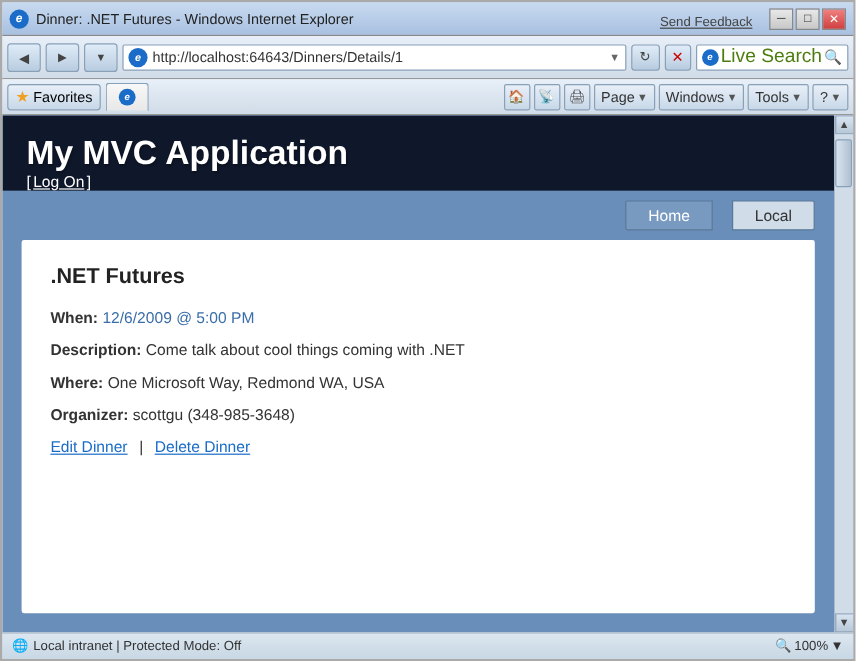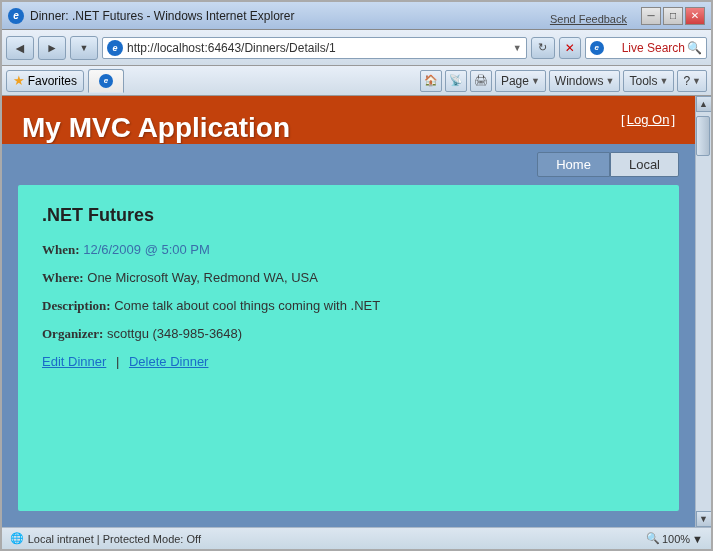--- a/index.html
+++ b/index.html
@@ -20,21 +20,21 @@
     .address-bar { background: linear-gradient(to bottom, #e8eff8, #d0dce8); height: 36px; display: flex; align-items: center; padding: 0 4px; gap: 4px; border-bottom: 1px solid #999; }
     .nav-btn { width: 28px; height: 24px; background: linear-gradient(to bottom, #e0ecf8, #b8cce0); border: 1px solid #88a0b8; border-radius: 3px; cursor: pointer; display: flex; align-items: center; justify-content: center; font-size: 12px; color: #444; }
     .nav-btn.back { font-size: 14px; }
     .refresh-btn { width: 24px; height: 22px; background: linear-gradient(to bottom, #e0ecf8, #b8cce0); border: 1px solid #88a0b8; border-radius: 3px; cursor: pointer; display: flex; align-items: center; justify-content: center; font-size: 11px; color: #444; }
     .stop-btn { width: 22px; height: 22px; background: linear-gradient(to bottom, #e0ecf8, #b8cce0); border: 1px solid #88a0b8; border-radius: 3px; cursor: pointer; display: flex; align-items: center; justify-content: center; font-size: 12px; color: #cc0000; }
     .address-input-wrap { flex: 1; display: flex; align-items: center; background: white; border: 1px solid #88a0b8; border-radius: 2px; height: 22px; padding: 0 4px; gap: 4px; }
     .ie-icon { width: 16px; height: 16px; background: #1a6cc8; border-radius: 50%; display: flex; align-items: center; justify-content: center; font-size: 9px; color: white; font-style: italic; font-weight: bold; flex-shrink: 0; }
     .address-text { font-size: 12px; color: #333; flex: 1; }
     .address-dropdown { font-size: 9px; color: #666; cursor: pointer; }
     .live-search-wrap { display: flex; align-items: center; background: white; border: 1px solid #88a0b8; height: 22px; border-radius: 2px; padding: 0 4px; gap: 2px; }
-    .live-search-text { font-size: 12px; color: #b91c1c; margin-left: 16px; }
+    .live-search-text { font-size: 16px; color: #4d7c0f; }
     .search-magnifier { font-size: 12px; color: #666; }
 
     
     .toolbar { background: linear-gradient(to bottom, #e8eff8, #d0dce8); height: 30px; display: flex; align-items: center; padding: 0 4px; gap: 4px; border-bottom: 1px solid #999; }
     .fav-btn { display: flex; align-items: center; gap: 3px; padding: 2px 6px; background: linear-gradient(to bottom, #e8eff8, #c8d8e8); border: 1px solid #88a0b8; border-radius: 3px; font-size: 12px; cursor: pointer; height: 22px; }
     .fav-star { color: #f0a020; font-size: 13px; }
     .tab-bar { display: flex; align-items: flex-end; flex: 1; gap: 2px; }
     .tab { background: linear-gradient(to bottom, #e0ecf8, #c8dce8); border: 1px solid #88a0b8; border-radius: 3px 3px 0 0; padding: 2px 10px; font-size: 12px; color: #333; cursor: pointer; height: 24px; display: flex; align-items: center; gap: 4px; }
     .tab.active { background: linear-gradient(to bottom, #f8f8f8, #e8e8e8); border-bottom: 1px solid #dce6f0; }
     .tab-ie-icon { width: 14px; height: 14px; background: #1a6cc8; border-radius: 50%; display: flex; align-items: center; justify-content: center; font-size: 8px; color: white; font-style: italic; font-weight: bold; }
@@ -46,33 +46,33 @@
     
     .content-area { flex: 1; display: flex; overflow: hidden; }
     .scrollbar-v { width: 16px; background: #e0e8f0; border-left: 1px solid #aab8c8; display: flex; flex-direction: column; align-items: center; }
     .scroll-btn { width: 16px; height: 16px; background: linear-gradient(to bottom, #d8e4f0, #b8c8d8); border: 1px solid #88a0b8; display: flex; align-items: center; justify-content: center; font-size: 9px; color: #444; cursor: pointer; flex-shrink: 0; }
     .scroll-track { flex: 1; width: 100%; background: #d0dce8; position: relative; }
     .scroll-thumb { width: 14px; height: 40px; background: linear-gradient(to right, #d8e4f0, #b0c0d0); border: 1px solid #88a0b8; border-radius: 2px; position: absolute; top: 4px; left: 0; }
 
     
     .page-content { flex: 1; background: #6a8eba; display: flex; flex-direction: column; overflow: hidden; }
 
-    .app-header { background: #c2410c; padding: 16px 20px 0 20px; display: flex; justify-content: space-between; align-items: flex-start; }
+    .app-header { background: #0f172a; padding: 16px 20px 0 20px; display: flex; justify-content: space-between; align-items: flex-start; flex-direction: column; }
     .app-title { color: white; font-size: 28px; font-weight: bold; text-shadow: 1px 1px 2px rgba(0,0,0,0.3); }
     .login-area { color: white; font-size: 13px; display: flex; align-items: center; gap: 2px; }
     .login-link { color: white; text-decoration: underline; cursor: pointer; }
 
-    .nav-bar { background: #6a8eba; padding: 8px 16px; display: flex; justify-content: flex-end; gap: 0; }
+    .nav-bar { background: #6a8eba; padding: 8px 16px; display: flex; justify-content: flex-end; gap: 16px; }
     .nav-btn-home { background: #7899c0; color: white; border: 1px solid #5a7898; padding: 4px 18px; font-size: 13px; cursor: pointer; border-radius: 2px 0 0 2px; }
     .nav-btn-about { background: #d0dce8; color: #333; border: 1px solid #5a7898; padding: 4px 18px; font-size: 13px; cursor: pointer; border-radius: 0 2px 2px 0; }
 
-    .main-card { background: #5eead4; margin: 0 16px 16px 16px; border-radius: 2px; padding: 20px 24px; flex: 1; }
+    .main-card { background: #ffffff; margin: 0 16px 16px 16px; border-radius: 2px; padding: 20px 24px; flex: 1; }
     .dinner-title { font-size: 18px; font-weight: bold; color: #222; margin-bottom: 16px; }
     .detail-row { margin-bottom: 12px; font-size: 13px; color: #333; }
-    .detail-label { font-weight: bold; color: #333; font-family: Liberation Serif, serif; }
+    .detail-label { font-weight: bold; color: #333; }
     .detail-value { color: #3a6eaa; }
     .detail-value-text { color: #333; }
     .detail-link { color: #1a6cc8; text-decoration: underline; cursor: pointer; }
 
     
     .status-bar { height: 22px; background: linear-gradient(to bottom, #dce6f0, #c8d8e4); border-top: 1px solid #aab8c8; display: flex; align-items: center; padding: 0 8px; gap: 4px; font-size: 11px; color: #333; }
     .status-right { margin-left: auto; display: flex; align-items: center; gap: 8px; }
     .zoom-btn { display: flex; align-items: center; gap: 2px; cursor: pointer; }
   </style>
 </head>
@@ -165,27 +165,27 @@
 
       <div class="main-card">
         <div class="dinner-title">.NET Futures</div>
 
         <div class="detail-row">
           <span class="detail-label">When:</span>
           <span class="detail-value"> 12/6/2009 @ 5:00 PM</span>
         </div>
 
         <div class="detail-row">
+          <span class="detail-label">Description:</span>
+          <span class="detail-value-text"> Come talk about cool things coming with .NET</span>
+        </div>
+
+        <div class="detail-row">
           <span class="detail-label">Where:</span>
           <span class="detail-value-text"> One Microsoft Way, Redmond WA, USA</span>
-        </div>
-
-        <div class="detail-row">
-          <span class="detail-label">Description:</span>
-          <span class="detail-value-text"> Come talk about cool things coming with .NET</span>
         </div>
 
         <div class="detail-row">
           <span class="detail-label">Organizer:</span>
           <span class="detail-value-text"> scottgu (348-985-3648)</span>
         </div>
 
         <div class="detail-row" style="margin-top: 0;">
           <a class="detail-link">Edit Dinner</a>
           <span style="margin: 0 6px; color: #333;">|</span>

